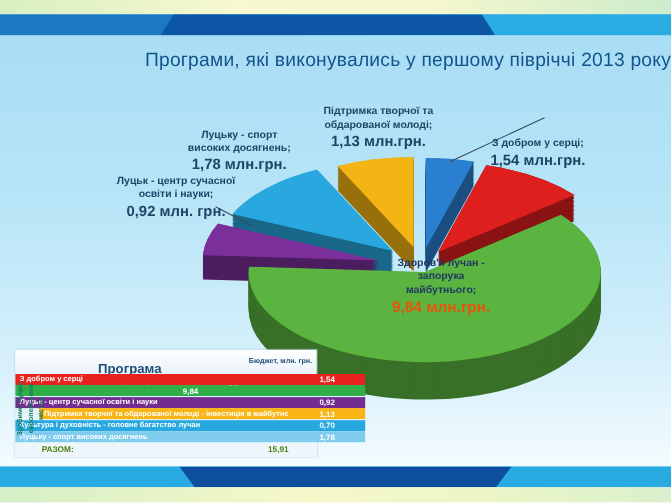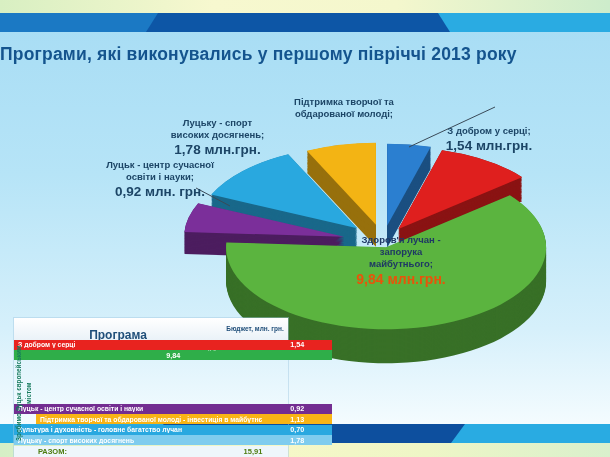--- a/index.html
+++ b/index.html
@@ -12,22 +12,22 @@
   .ribbon-top-blue{position:absolute;top:13px;left:0;right:0;height:19px;
     background:linear-gradient(90deg,#1b79c4 0 30%,#2aabe2 70% 100%);}
   .ribbon-top-dark{position:absolute;top:13px;left:146px;width:304px;height:19px;background:#0d56a6;
     clip-path:polygon(12px 0,calc(100% - 12px) 0,100% 100%,0 100%);}
   .ribbon-bottom-blue{position:absolute;top:424px;left:0;right:0;height:19px;background:#29abe2;}
   .ribbon-bottom-dark{position:absolute;top:424px;left:163px;width:302px;height:19px;background:#0d4f9e;
     clip-path:polygon(0 0,100% 0,calc(100% - 14px) 100%,14px 100%);}
   .ribbon-bottom-grad{position:absolute;top:443px;left:0;right:0;height:14px;
     background:linear-gradient(90deg,#d5efc6,#f6f8c8 45%,#eef6c6 70%,#d9f0cc);}
   
-  .title{position:absolute;top:44px;left:0;right:0;text-align:left;
-    font-size:17.5px;font-weight:bold;color:#14548e;letter-spacing:0.2px;}
+  .title{position:absolute;top:44px;left:0;right:0;text-align:right;
+    font-size:17.5px;font-weight:normal;color:#14548e;letter-spacing:0.2px;}
   
   .pie{position:absolute;left:0;top:0;}
   
   .callout{position:absolute;text-align:center;color:#1c4566;z-index:3;}
   .co-text{font-size:9.5px;font-weight:bold;line-height:1.25;white-space:pre-line;}
   .co-value{font-size:13.5px;font-weight:bold;margin-top:1px;}
   .co-sport{left:150px;top:117px;width:135px;}
   .co-support{left:280px;top:96px;width:128px;}
   .co-kindness{left:428px;top:125px;width:122px;}
   .co-culture{left:492px;top:89px;width:116px;}
@@ -201,20 +201,21 @@
     </svg>
 
   <div class="callout co-sport">
     <div class="co-text">Луцьку - спорт
 високих досягнень;</div>
     <div class="co-value">1,78 млн.грн.</div>
   </div>
   <div class="callout co-support">
     <div class="co-text">Підтримка творчої та
 обдарованої молоді;</div>
+    <div class="co-value">1,13 млн.грн.</div>
   </div>
   <div class="callout co-kindness">
     <div class="co-text">З добром у серці;</div>
     <div class="co-value">1,54 млн.грн.</div>
   </div>
   <div class="callout co-education">
     <div class="co-text">Луцьк - центр сучасної
 освіти  і науки;</div>
     <div class="co-value">0,92 млн. грн.</div>
   </div>
@@ -236,21 +237,21 @@
       </div>
       <div class="rows">
         <div class="prog-row" style="background: rgb(232, 35, 31);">
           <div class="row-label">З добром у серці</div>
           <div class="row-value">1,54</div>
         </div>
         <div class="prog-row" style="background: rgb(47, 174, 73); flex-direction: column;">
           <div class="row-label">Здоров'я лучан - запорука майбутнього</div>
           <div class="row-value">9,84</div>
         </div>
-        <div class="prog-row" style="background: rgb(115, 45, 145); margin-top: 43px;">
+        <div class="prog-row" style="background: rgb(115, 45, 145);">
           <div class="row-label">Луцьк - центр сучасної освіти  і науки</div>
           <div class="row-value">0,92</div>
         </div>
         <div class="prog-row" style="background: rgb(249, 180, 21); margin-left: 22px;">
           <div class="row-label">Підтримка творчої та обдарованої молоді - інвестиція в майбутнє</div>
           <div class="row-value">1,13</div>
         </div>
         <div class="prog-row" style="background: rgb(41, 168, 224);">
           <div class="row-label">Культура і духовність - головне багатство лучан</div>
           <div class="row-value">0,70</div>

